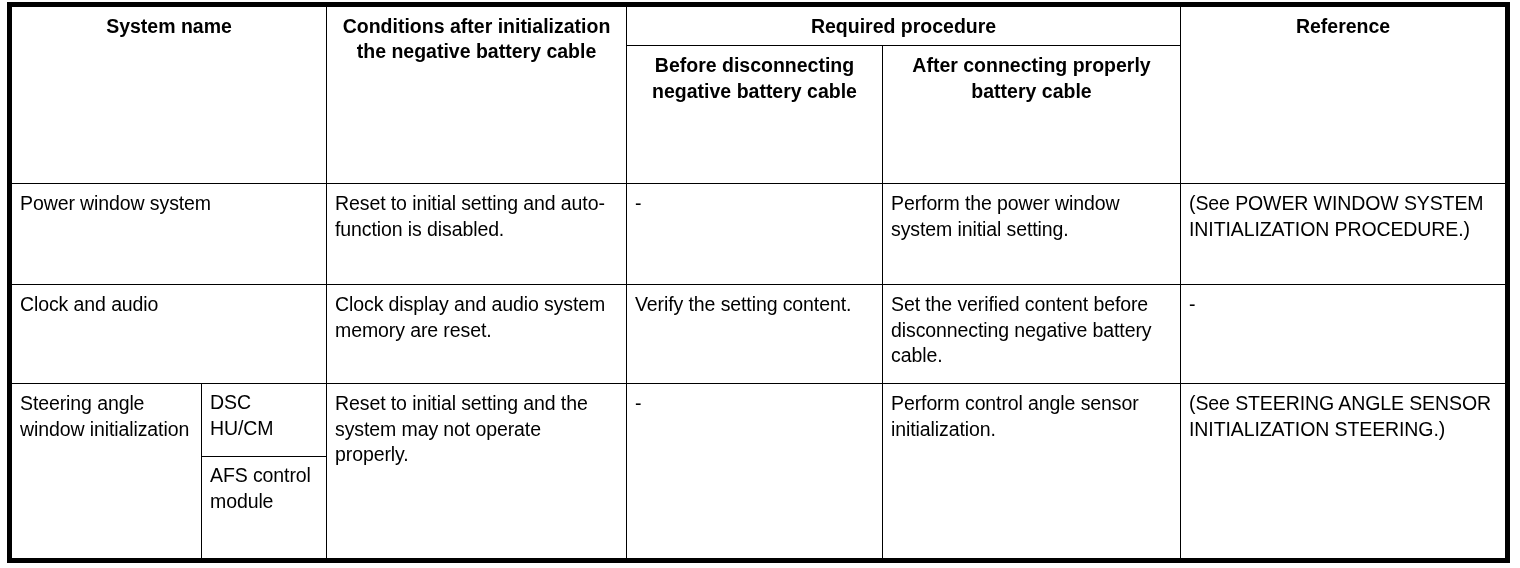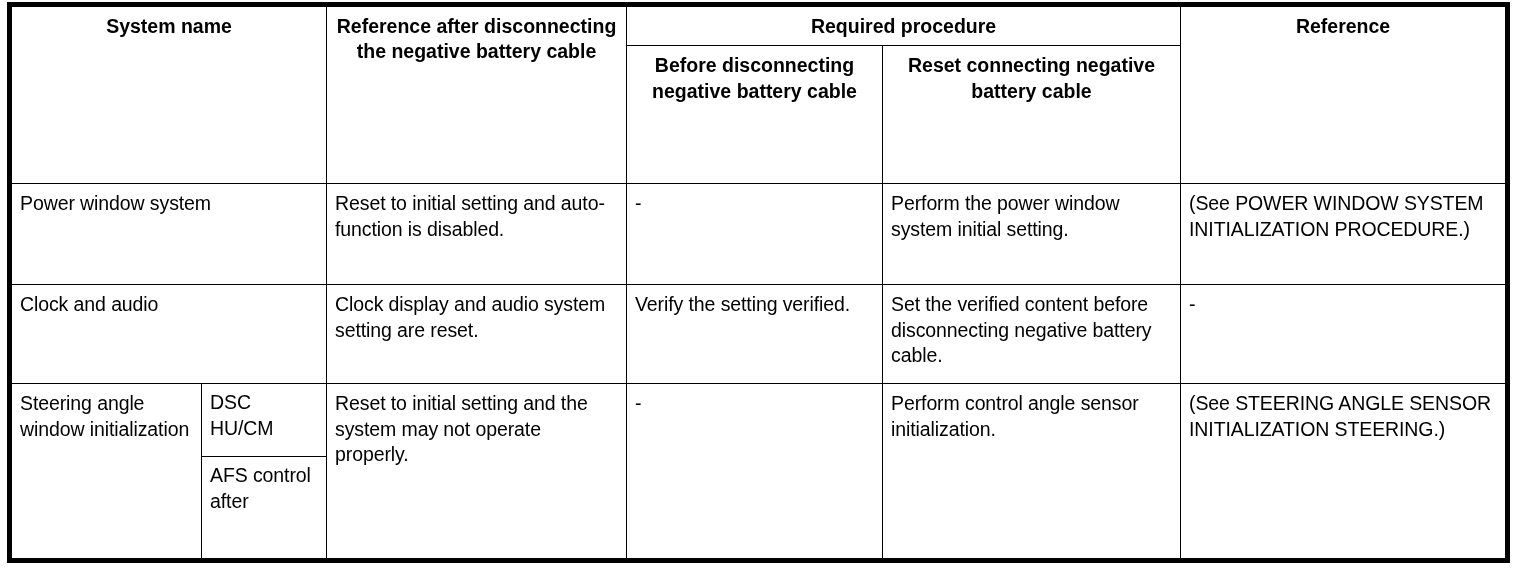--- a/index.html
+++ b/index.html
@@ -109,36 +109,36 @@
       <col class="c-after">
       <col class="c-ref">
     </colgroup>
     <tbody>
 
       <tr class="r-top-head">
         <td class="hdr" colspan="2" rowspan="2">
           <div class="cell-inner">System name</div>
         </td>
         <td class="hdr" rowspan="2">
-          <div class="cell-inner">Reference after disconnecting the negative battery cable</div>
+          <div class="cell-inner">Conditions after initialization the negative battery cable</div>
         </td>
         <td class="hdr" colspan="2">
           <div class="cell-inner">Required procedure</div>
         </td>
         <td class="hdr" rowspan="2">
           <div class="cell-inner">Reference</div>
         </td>
       </tr>
 
       <tr class="r-sub-head">
         <td class="hdr">
           <div class="cell-inner">Before disconnecting negative battery cable</div>
         </td>
         <td class="hdr">
-          <div class="cell-inner">Reset connecting negative battery cable</div>
+          <div class="cell-inner">After connecting properly battery cable</div>
         </td>
       </tr>
 
       <tr class="r-1">
         <td class="vmid" colspan="2">
           <div class="cell-inner">Power window system</div>
         </td>
         <td class="vmid">
           <div class="cell-inner">Reset to initial setting and auto-function is disabled.</div>
         </td>
@@ -151,24 +151,24 @@
         <td>
           <div class="cell-inner">(See POWER WINDOW SYSTEM INITIALIZATION PROCEDURE.)</div>
         </td>
       </tr>
 
       <tr class="r-2">
         <td class="vmid" colspan="2">
           <div class="cell-inner">Clock and audio</div>
         </td>
         <td>
-          <div class="cell-inner">Clock display and audio system setting are reset.</div>
-        </td>
-        <td class="vmid">
-          <div class="cell-inner">Verify the setting verified.</div>
+          <div class="cell-inner">Clock display and audio system memory are reset.</div>
+        </td>
+        <td class="vmid">
+          <div class="cell-inner">Verify the setting content.</div>
         </td>
         <td>
           <div class="cell-inner">Set the verified content before disconnecting negative battery cable.</div>
         </td>
         <td class="vmid">
           <div class="cell-inner dash">-</div>
         </td>
       </tr>
 
       <tr class="r-3a">
@@ -187,20 +187,20 @@
         <td class="vmid" rowspan="2">
           <div class="cell-inner">Perform control angle sensor initialization.</div>
         </td>
         <td class="vmid" rowspan="2">
           <div class="cell-inner">(See STEERING ANGLE SENSOR INITIALIZATION STEERING.)</div>
         </td>
       </tr>
 
       <tr class="r-3b">
         <td class="sub-label">
-          <div class="cell-inner">AFS control after</div>
+          <div class="cell-inner">AFS control module</div>
         </td>
       </tr>
 
     </tbody>
   </table>
 
 </div>
 
 </body></html>

